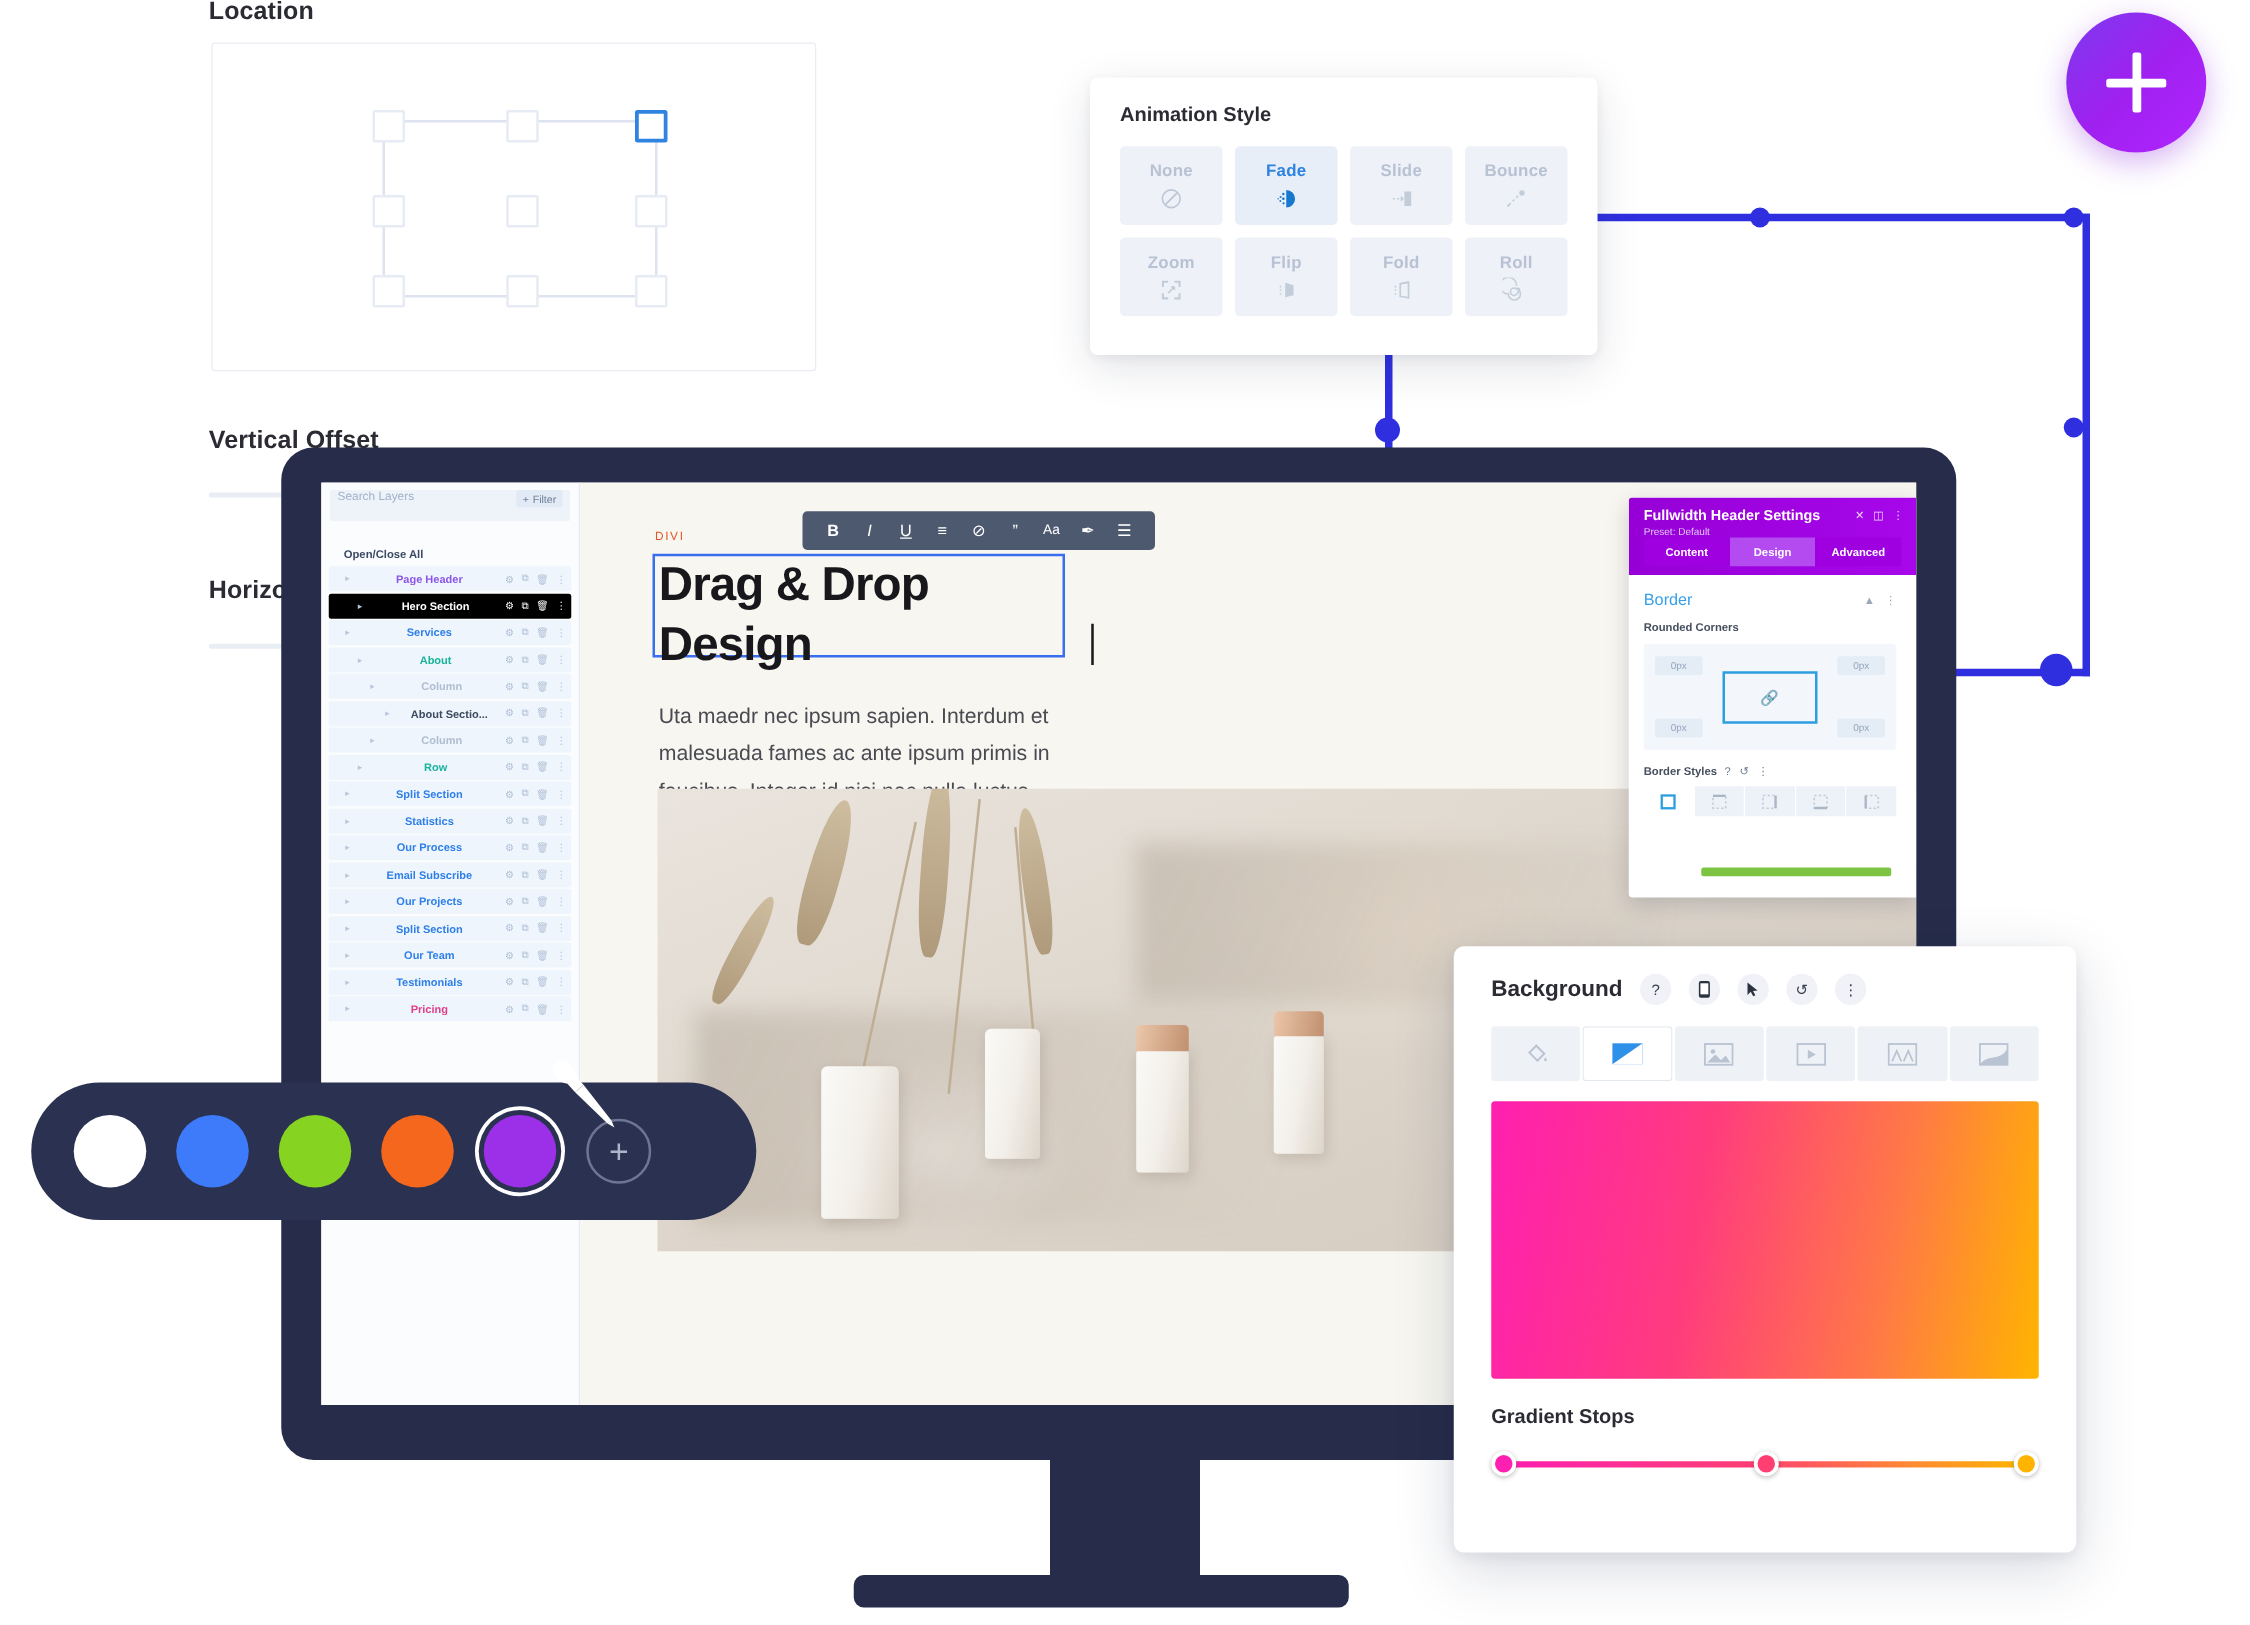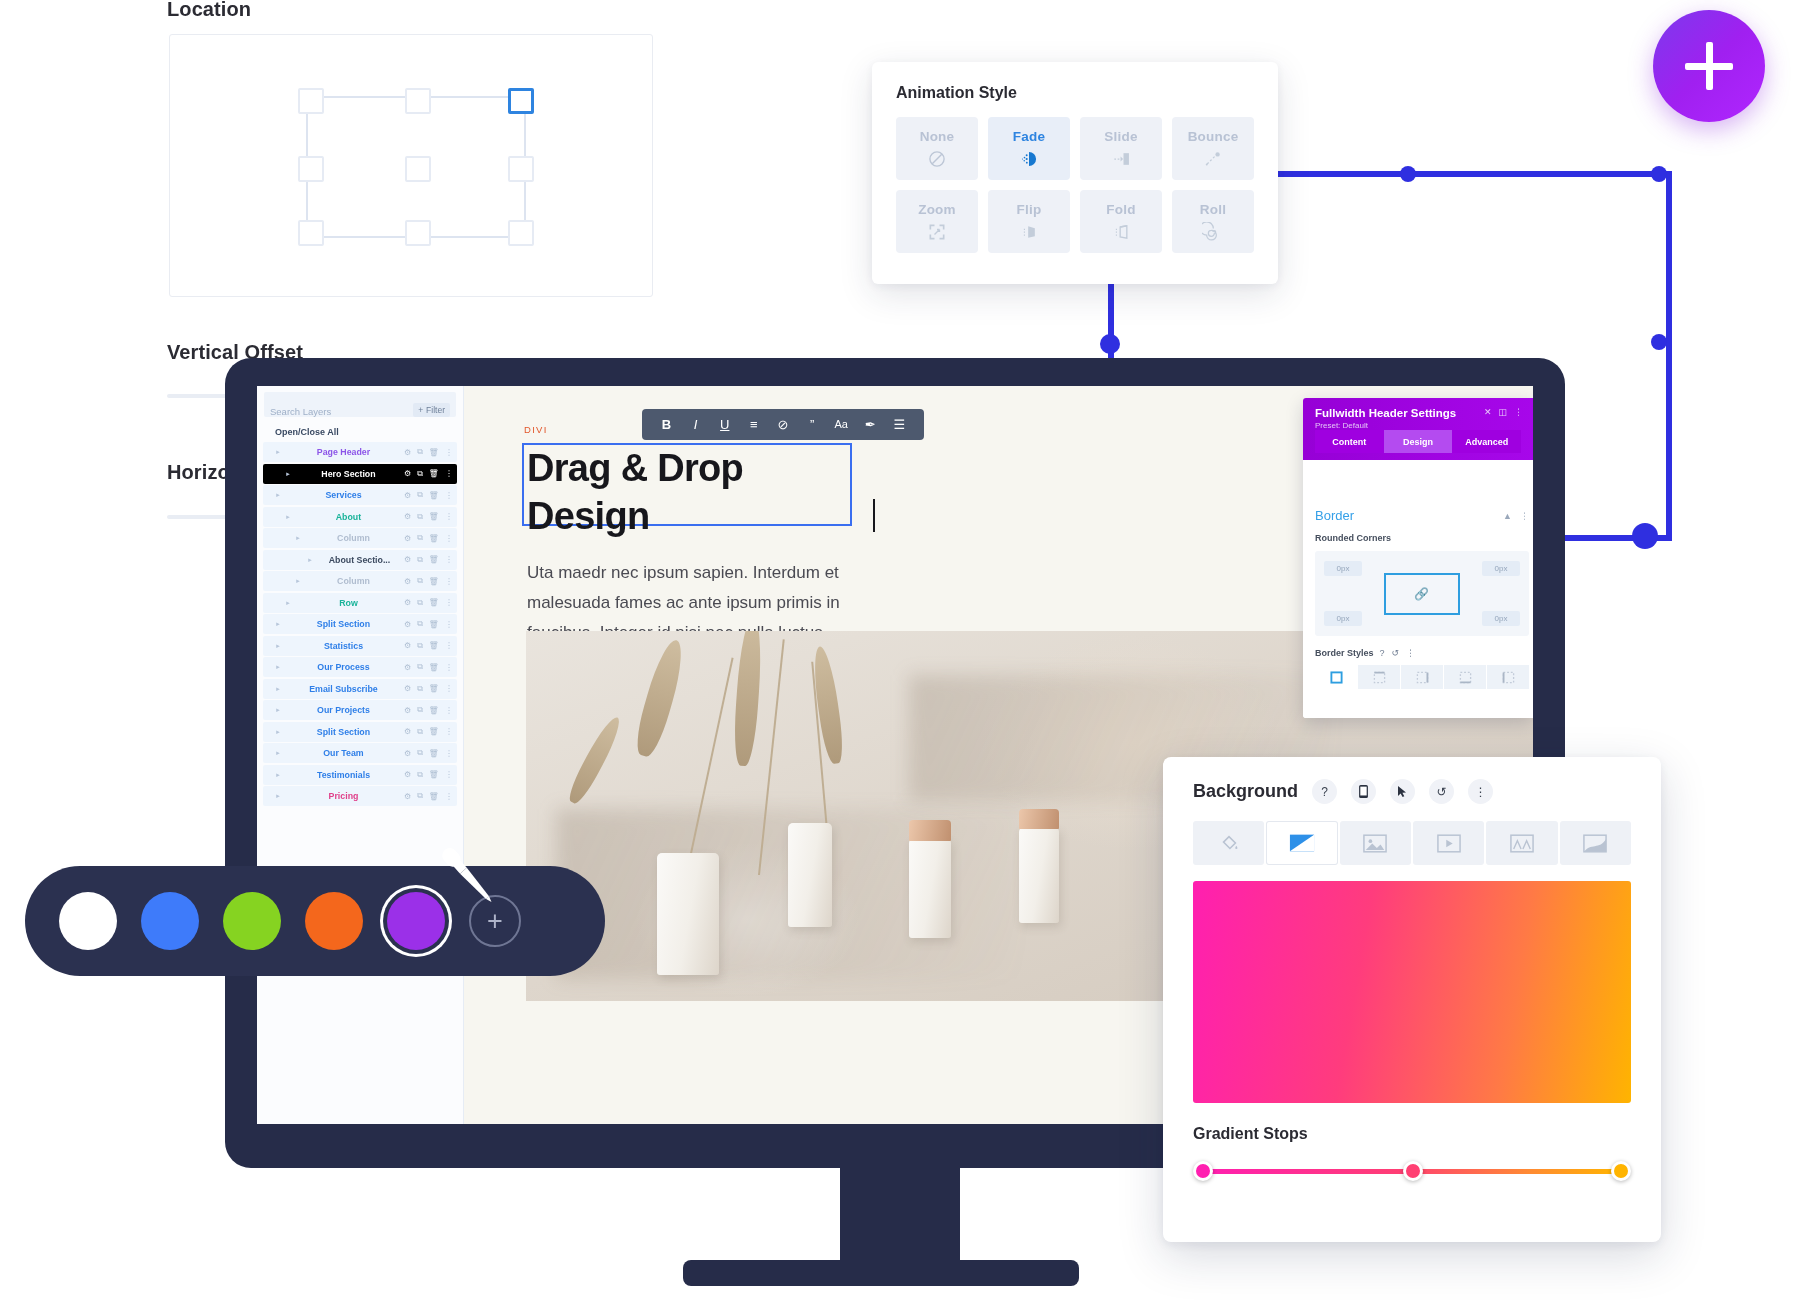--- a/index.html
+++ b/index.html
@@ -105,22 +105,22 @@
     position:absolute; left:683px; top:1260px; width:396px; height:26px;
     background:#262c49; border-radius:8px;
   }
 
   
   #layers {
     position:absolute; left:0; top:0; width:207px; height:100%;
     background:#fbfcfe; border-right:1px solid #e6ecf5;
   }
   #layers-search {
-    height:25px; margin:6px 7px 1px 7px; background:#eef3fa; border-radius:2px;
-    display:flex; align-items:flex-end; justify-content:space-between;
+    height:25px; margin:6px 7px 12px 7px; background:#eef3fa; border-radius:2px;
+    display:flex; align-items:flex-start; justify-content:space-between;
     padding:0 6px;
   }
   #search-ph { font-size:9.5px; color:#9fb0c8; }
   #filter-btn {
     font-size:8.5px; color:#6d7f98; display:flex; align-items:center; gap:3px;
     background:#e2eaf5; border-radius:2px; padding:2px 5px;
   }
   #openclose {
     font-size:9px; color:#3a4a63; font-weight:700; padding:9px 0 5px 18px;
   }
@@ -213,21 +213,21 @@
   }
   #ds-title { color:#fff; font-size:11.5px; font-weight:700; }
   #ds-preset { color:#e4c4f7; font-size:8px; margin-top:2px; }
   #ds-head-icons { position:absolute; right:10px; top:9px; display:flex; gap:7px; color:#e9cdfb; font-size:9px; }
   #ds-tabs { display:flex; height:23px; }
   .ds-tab {
     flex:1; display:flex; align-items:center; justify-content:center;
     font-size:9px; font-weight:700; color:#fff; background:#9f00e0; cursor:pointer;
   }
   .ds-tab.active { background:#b44bf0; }
-  #ds-body { padding:12px 4px 0 12px; background:#fff; height:235px; position:relative;margin-top:36px; }
+  #ds-body { padding:12px 16px 0 12px; background:#fff; height:235px; position:relative; }
   #ds-border-head { display:flex; align-items:center; justify-content:space-between; }
   #ds-border-title { font-size:13px; color:#35a0e8; font-weight:400; }
   #ds-border-icons { display:flex; gap:8px; color:#9aa8bb; font-size:9px; }
   #ds-rounded { font-size:9px; font-weight:700; color:#464f5e; margin-top:10px; }
   #corner-box {
     margin-top:8px; height:85px; background:#f3f6fa; border-radius:3px;
     position:relative;
   }
   .corner-pill {
     position:absolute; width:38px; height:15px; background:#e4ecf6; border-radius:2px;

